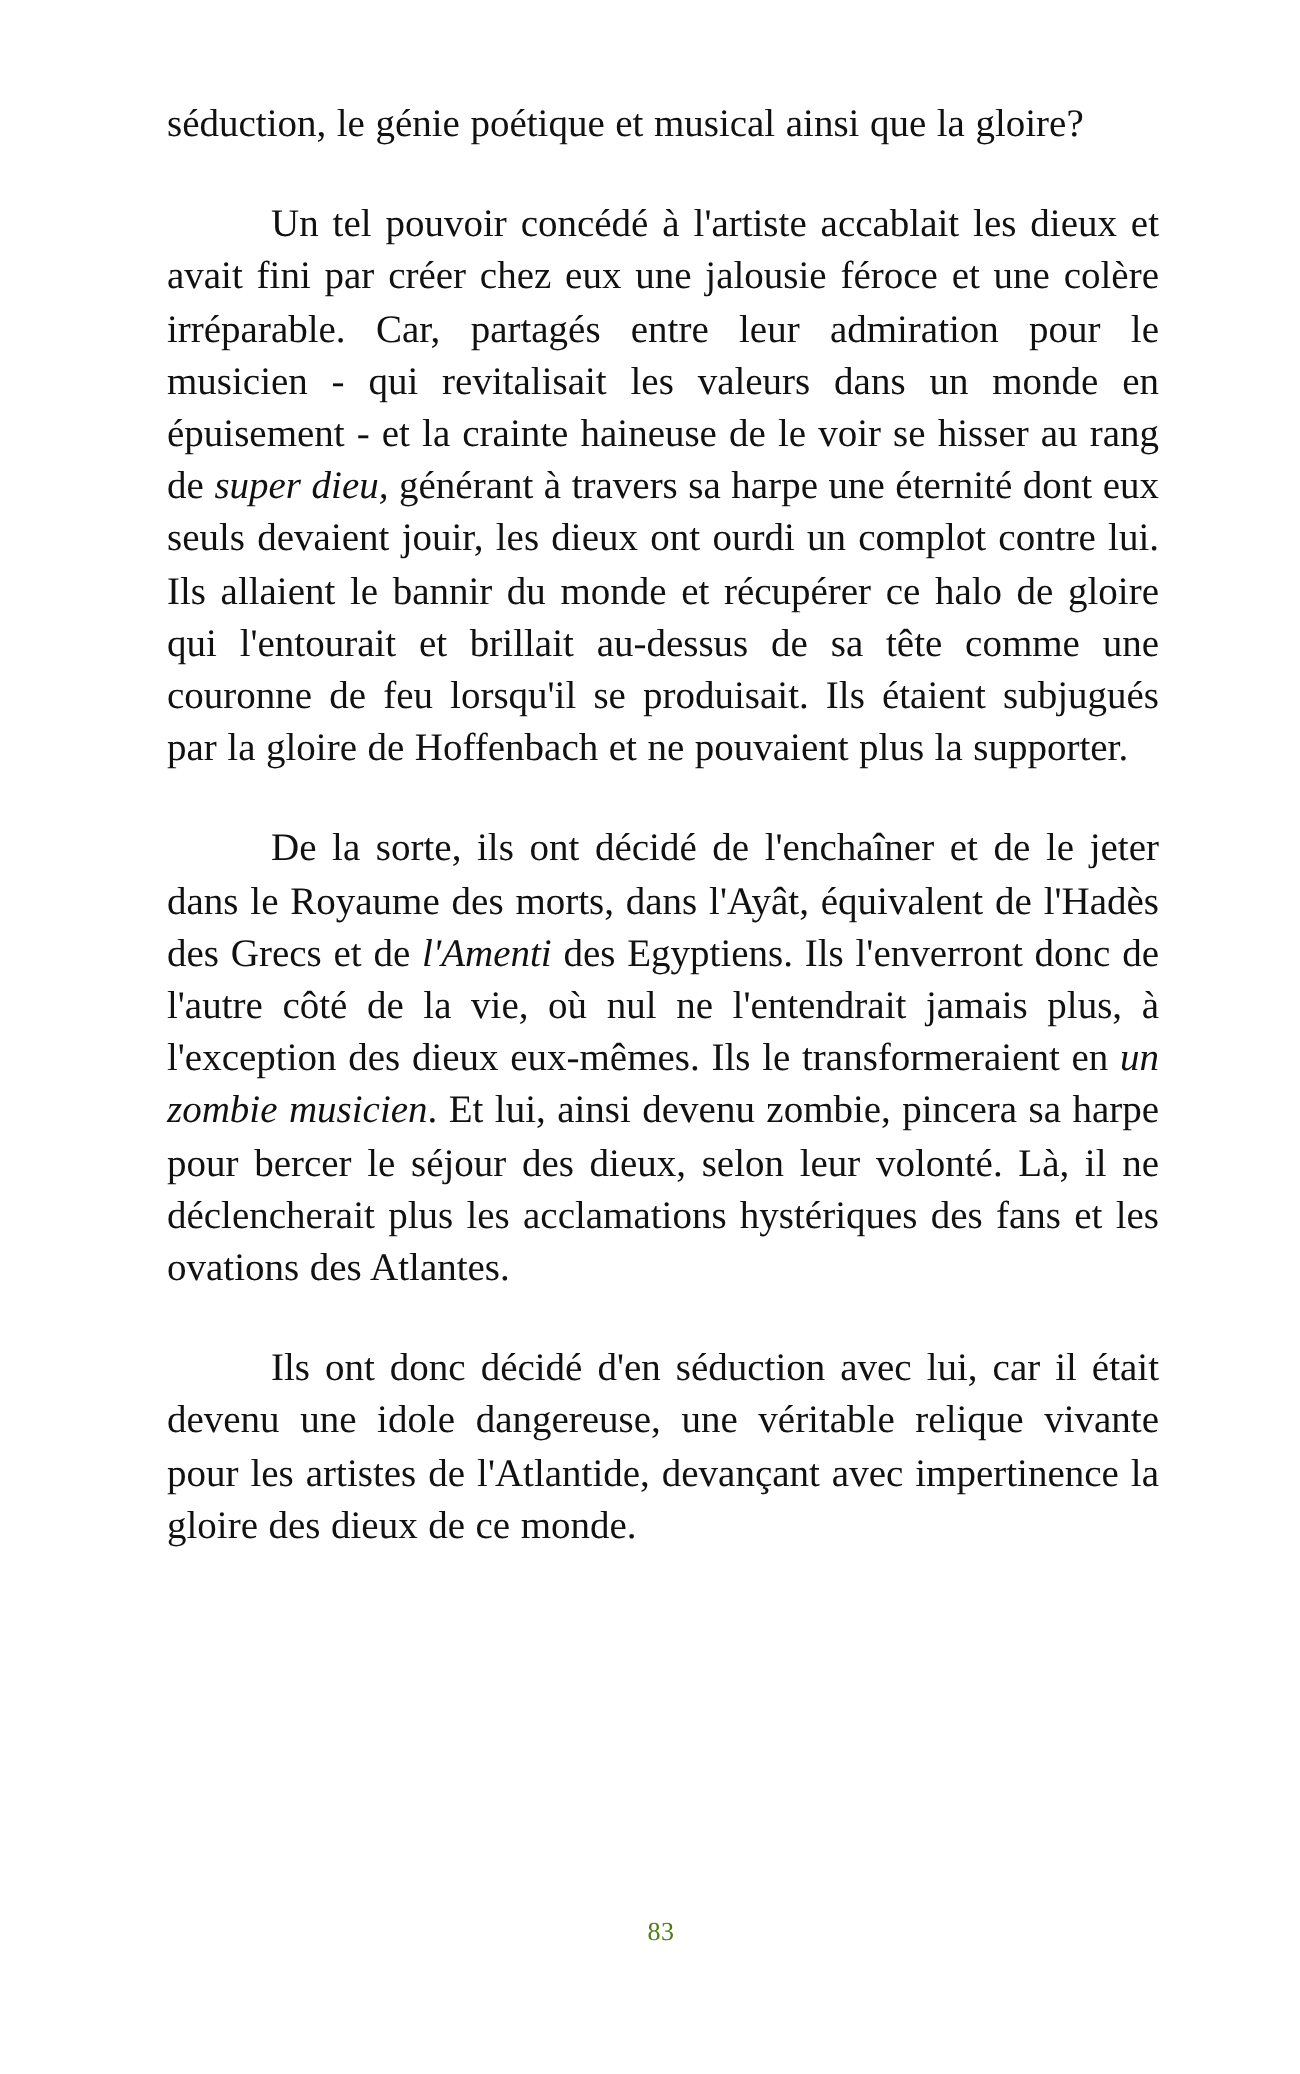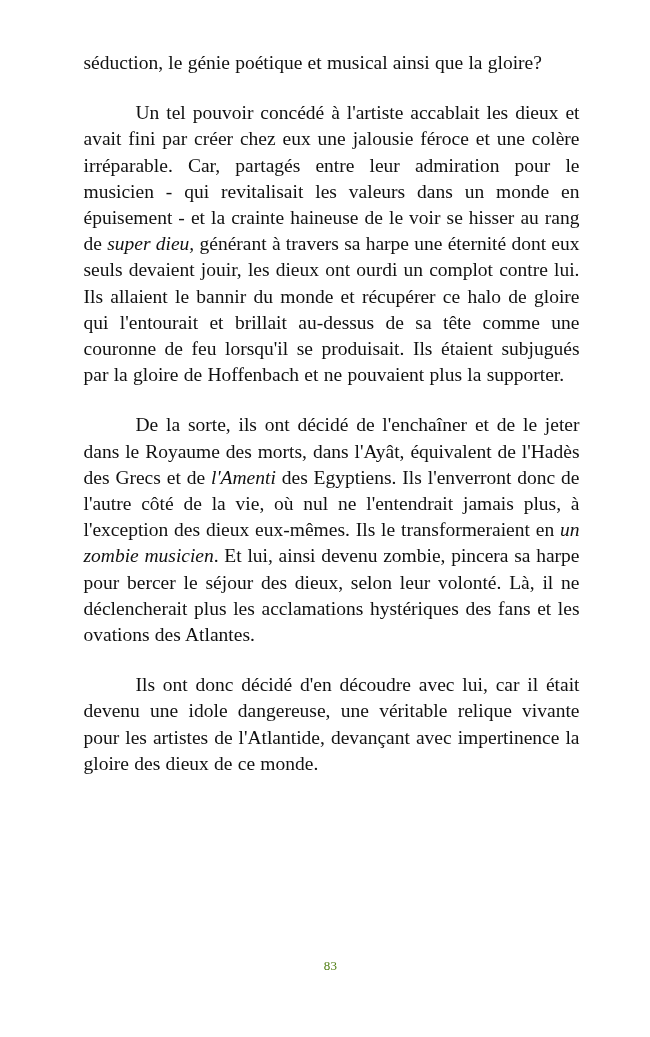--- a/index.html
+++ b/index.html
@@ -59,18 +59,18 @@
 </style>
 </head>
 <body>
 
 <div class="page">
 
   <div class="text-block">
       <p class="para"><span>séduction, le génie poétique et musical ainsi que la gloire?</span></p>
       <p class="para indent gap"><span>Un tel pouvoir concédé à l'artiste accablait les dieux et avait fini par créer chez eux une jalousie féroce et une colère irréparable. Car, partagés entre leur admiration pour le musicien - qui revitalisait les valeurs dans un monde en épuisement - et la crainte haineuse de le voir se hisser au rang de </span><i>super dieu,</i><span> générant à travers sa harpe une éternité dont eux seuls devaient jouir, les dieux ont ourdi un complot contre lui. Ils allaient le bannir du monde et récupérer ce halo de gloire qui l'entourait et brillait au-dessus de sa tête comme une couronne de feu lorsqu'il se produisait. Ils étaient subjugués par la gloire de Hoffenbach et ne pouvaient plus la supporter.</span></p>
       <p class="para indent gap"><span>De la sorte, ils ont décidé de l'enchaîner et de le jeter dans le Royaume des morts, dans l'Ayât, équivalent de l'Hadès des Grecs et de </span><i>l'Amenti</i><span> des Egyptiens. Ils l'enverront donc de l'autre côté de la vie, où nul ne l'entendrait jamais plus, à l'exception des dieux eux-mêmes. Ils le transformeraient en </span><i>un zombie musicien</i><span>. Et lui, ainsi devenu zombie, pincera sa harpe pour bercer le séjour des dieux, selon leur volonté. Là, il ne déclencherait plus les acclamations hystériques des fans et les ovations des Atlantes.</span></p>
-      <p class="para indent gap"><span>Ils ont donc décidé d'en découdre avec lui, car il était devenu une idole dangereuse, une véritable relique vivante pour les artistes de l'Atlantide, devançant avec impertinence la gloire des dieux de ce monde.</span></p>
+      <p class="para indent gap"><span>Ils ont donc décidé d'en séduction avec lui, car il était devenu une idole dangereuse, une véritable relique vivante pour les artistes de l'Atlantide, devançant avec impertinence la gloire des dieux de ce monde.</span></p>
     </div>
 
   <div class="folio">83</div>
 
 </div>
 
 </body></html>

